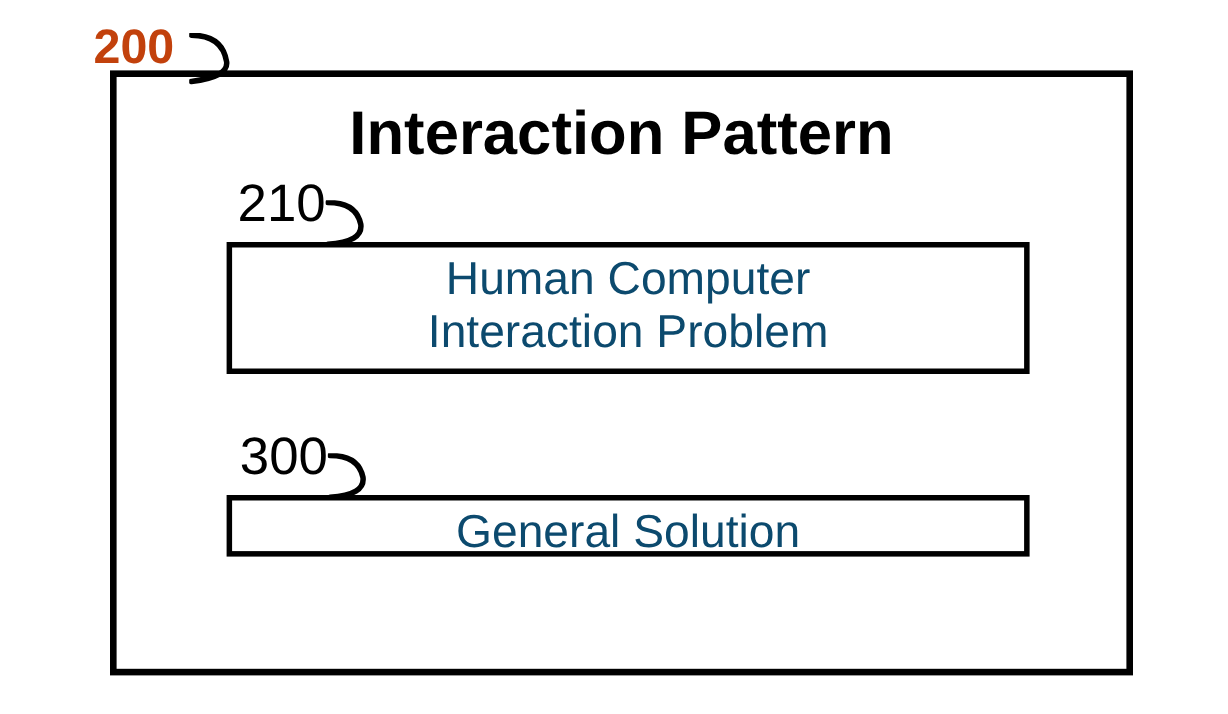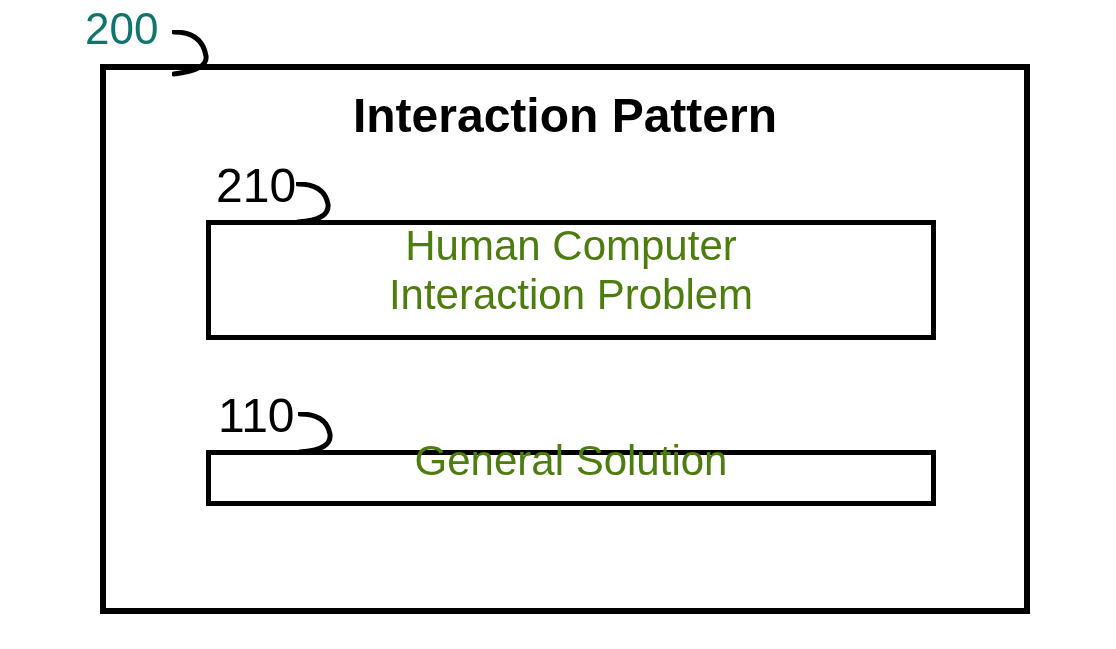--- a/index.html
+++ b/index.html
@@ -11,23 +11,24 @@
     font-family: Arial, Helvetica, sans-serif;
   }
   .canvas {
     position: relative;
     width: 1116px;
     height: 649px;
   }
   .outer-label {
     position: absolute;
     left: 85px;
-    top: 4px;
+    top: 18px;
     font-size: 44px;
-    color: #0f766e;
+    color: #c2410c;
+    font-weight: bold;
   }
   .outer-leader {
     position: absolute;
     left: 172px;
     top: 30px;
   }
   .outer-box {
     position: absolute;
     left: 100px;
     top: 64px;
@@ -35,38 +36,38 @@
     height: 550px;
     border: 6px solid #000;
     box-sizing: border-box;
   }
   .outer-title {
     position: absolute;
     top: 18px;
     left: 0;
     right: 0;
     text-align: center;
-    font-size: 48px;
+    font-size: 56px;
     font-weight: bold;
     color: #000;
   }
   .inner-box {
     position: absolute;
     left: 100px;
     width: 730px;
     border: 5px solid #000;
     box-sizing: border-box;
     display: flex;
-    align-items: flex-end;
+    align-items: flex-start;
     justify-content: center;
     text-align: center;
     font-size: 42px;
     line-height: 1.15;
-    color: #4d7c0f;
-    padding: 16px 8px;
+    color: #0c4a6e;
+    padding: 4px 8px;
   }
   .box-210 {
     top: 150px;
     height: 120px;
   }
   .box-220 {
     top: 380px;
     height: 56px;
   }
   
@@ -97,21 +98,21 @@
     <div class="inside-label" style="left:110px; top:88px;">210</div>
 
     <svg class="inside-leader" style="left:190px; top:112px;" width="60" height="46">
       <path d="M2,2 Q28,2 32,22 Q34,38 2,40" fill="none" stroke="#000" stroke-width="5" stroke-linecap="round"></path>
     </svg>
 
     <div class="inner-box box-210">
       <span>Human Computer<br>Interaction Problem</span>
     </div>
 
-    <div class="inside-label" style="left:112px; top:318px;">110</div>
+    <div class="inside-label" style="left:112px; top:318px;">300</div>
 
     <svg class="inside-leader" style="left:192px; top:342px;" width="60" height="46">
       <path d="M2,2 Q28,2 32,22 Q34,38 2,40" fill="none" stroke="#000" stroke-width="5" stroke-linecap="round"></path>
     </svg>
 
     <div class="inner-box box-220">
       <span>General Solution</span>
     </div>
 
   </div>

